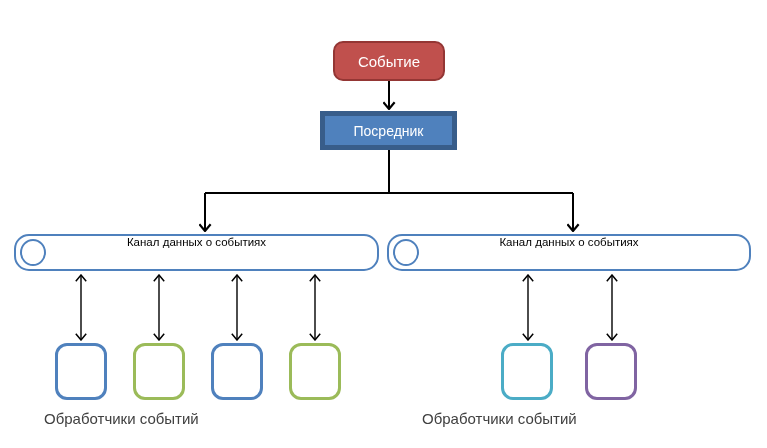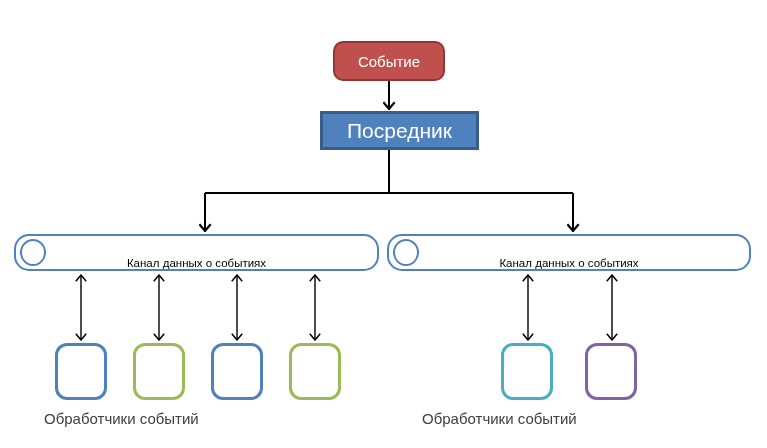--- a/index.html
+++ b/index.html
@@ -20,35 +20,35 @@
   }
   .event-box {
     left: 333px; top: 41px; width: 112px; height: 40px;
     border: 2.5px solid #943634;
     border-radius: 10px;
     background: #C0504D;
     color: #fff;
     font-size: 15px;
   }
   .mediator-box {
-    left: 320px; top: 111px; width: 159px; height: 39px;
-    border: 3px solid #14532d;
+    left: 320px; top: 111px; width: 137px; height: 39px;
+    border: 5px solid #14532d;
     background: #4F81BD;
     color: #fff;
-    font-size: 21px;
+    font-size: 14px;
   }
   .cylinder {
     position: absolute;
     top: 234px; height: 37px;
     box-sizing: border-box;
     background: #fff;
     border: 2.5px solid #4F81BD;
     border-radius: 15px;
     display: flex;
-    align-items: flex-end;
+    align-items: flex-start;
     justify-content: center;
     font-size: 11.5px;
     color: #000;
   }
   .cyl-left  { left: 14px;  width: 365px; }
   .cyl-right { left: 387px; width: 364px; }
   .cyl-cap {
     position: absolute;
     left: 4px; top: 2.5px;
     width: 26px; height: 27px;

